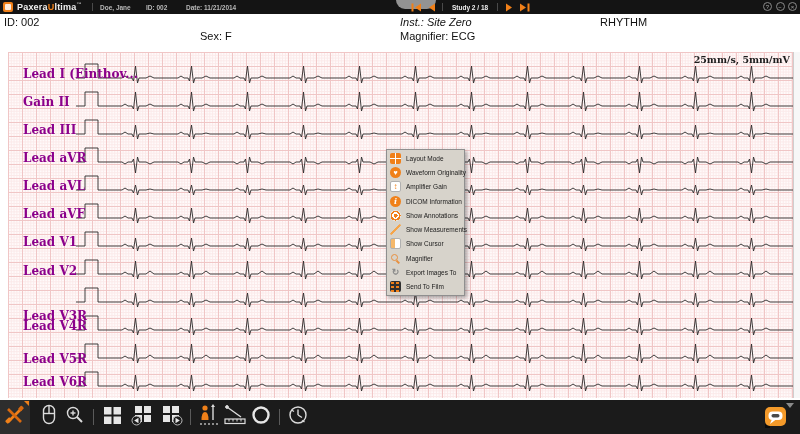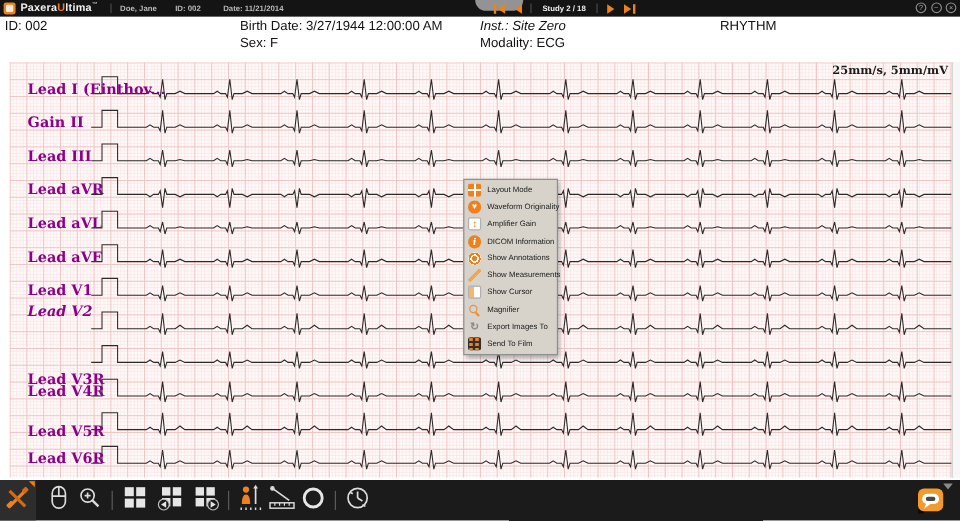--- a/index.html
+++ b/index.html
@@ -141,24 +141,23 @@
     </span>
     <span class="winbtns">
       <span class="wb help"></span>
       <span class="wb min"></span>
       <span class="wb close"></span>
     </span>
   </div>
 
   <div class="pheader">
     <span class="ph ph-id">ID: 002</span>
-    <span class="ph ph-birth">Birth Date: 3/27/1944 12:00:00 AM</span>
     <span class="ph ph-sex">Sex: F</span>
     <span class="ph ph-inst">Inst.: Site Zero</span>
-    <span class="ph ph-mod">Modality: ECG</span>
+    <span class="ph ph-mod">Magnifier: ECG</span>
     <span class="ph ph-rhythm">RHYTHM</span>
   </div>
 
   <div class="ecg-area">
     <div class="grid">
       <svg viewBox="0 0 786 346" preserveAspectRatio="none" id="wavesvg">
           <path d="M 68 26 L 77 26 L 77 12 L 90 12 L 90 26 L 104 26 l 10 0 l 3 -2 l 3 2 l 4 0 l 1.5 3 l 2 -15 l 2 17 l 1.5 -5 l 7 0 l 4 -2 l 4 2 l 14 0 l 10 0 l 3 -2 l 3 2 l 4 0 l 1.5 3 l 2 -15 l 2 17 l 1.5 -5 l 7 0 l 4 -2 l 4 2 l 14 0 l 10 0 l 3 -2 l 3 2 l 4 0 l 1.5 3 l 2 -15 l 2 17 l 1.5 -5 l 7 0 l 4 -2 l 4 2 l 14 0 l 10 0 l 3 -2 l 3 2 l 4 0 l 1.5 3 l 2 -15 l 2 17 l 1.5 -5 l 7 0 l 4 -2 l 4 2 l 14 0 l 10 0 l 3 -2 l 3 2 l 4 0 l 1.5 3 l 2 -15 l 2 17 l 1.5 -5 l 7 0 l 4 -2 l 4 2 l 14 0 l 10 0 l 3 -2 l 3 2 l 4 0 l 1.5 3 l 2 -15 l 2 17 l 1.5 -5 l 7 0 l 4 -2 l 4 2 l 14 0 l 10 0 l 3 -2 l 3 2 l 4 0 l 1.5 3 l 2 -15 l 2 17 l 1.5 -5 l 7 0 l 4 -2 l 4 2 l 14 0 l 10 0 l 3 -2 l 3 2 l 4 0 l 1.5 3 l 2 -15 l 2 17 l 1.5 -5 l 7 0 l 4 -2 l 4 2 l 14 0 l 10 0 l 3 -2 l 3 2 l 4 0 l 1.5 3 l 2 -15 l 2 17 l 1.5 -5 l 7 0 l 4 -2 l 4 2 l 14 0 l 10 0 l 3 -2 l 3 2 l 4 0 l 1.5 3 l 2 -15 l 2 17 l 1.5 -5 l 7 0 l 4 -2 l 4 2 l 14 0 l 10 0 l 3 -2 l 3 2 l 4 0 l 1.5 3 l 2 -15 l 2 17 l 1.5 -5 l 7 0 l 4 -2 l 4 2 l 14 0 l 10 0 l 3 -2 l 3 2 l 4 0 l 1.5 3 l 2 -15 l 2 17 l 1.5 -5 l 7 0 l 4 -2 l 4 2 l 14 0 L 786 26" class="trace"></path>
           <path d="M 68 54 L 77 54 L 77 40 L 90 40 L 90 54 L 104 54 l 10 0 l 3 -2 l 3 2 l 4 0 l 1.5 3 l 2 -17 l 2 19 l 1.5 -5 l 7 0 l 4 -2 l 4 2 l 14 0 l 10 0 l 3 -2 l 3 2 l 4 0 l 1.5 3 l 2 -17 l 2 19 l 1.5 -5 l 7 0 l 4 -2 l 4 2 l 14 0 l 10 0 l 3 -2 l 3 2 l 4 0 l 1.5 3 l 2 -17 l 2 19 l 1.5 -5 l 7 0 l 4 -2 l 4 2 l 14 0 l 10 0 l 3 -2 l 3 2 l 4 0 l 1.5 3 l 2 -17 l 2 19 l 1.5 -5 l 7 0 l 4 -2 l 4 2 l 14 0 l 10 0 l 3 -2 l 3 2 l 4 0 l 1.5 3 l 2 -17 l 2 19 l 1.5 -5 l 7 0 l 4 -2 l 4 2 l 14 0 l 10 0 l 3 -2 l 3 2 l 4 0 l 1.5 3 l 2 -17 l 2 19 l 1.5 -5 l 7 0 l 4 -2 l 4 2 l 14 0 l 10 0 l 3 -2 l 3 2 l 4 0 l 1.5 3 l 2 -17 l 2 19 l 1.5 -5 l 7 0 l 4 -2 l 4 2 l 14 0 l 10 0 l 3 -2 l 3 2 l 4 0 l 1.5 3 l 2 -17 l 2 19 l 1.5 -5 l 7 0 l 4 -2 l 4 2 l 14 0 l 10 0 l 3 -2 l 3 2 l 4 0 l 1.5 3 l 2 -17 l 2 19 l 1.5 -5 l 7 0 l 4 -2 l 4 2 l 14 0 l 10 0 l 3 -2 l 3 2 l 4 0 l 1.5 3 l 2 -17 l 2 19 l 1.5 -5 l 7 0 l 4 -2 l 4 2 l 14 0 l 10 0 l 3 -2 l 3 2 l 4 0 l 1.5 3 l 2 -17 l 2 19 l 1.5 -5 l 7 0 l 4 -2 l 4 2 l 14 0 l 10 0 l 3 -2 l 3 2 l 4 0 l 1.5 3 l 2 -17 l 2 19 l 1.5 -5 l 7 0 l 4 -2 l 4 2 l 14 0 L 786 54" class="trace"></path>
           <path d="M 68 82 L 77 82 L 77 68 L 90 68 L 90 82 L 104 82 l 10 0 l 3 -2 l 3 2 l 4 0 l 1.5 3 l 2 -12 l 2 14 l 1.5 -5 l 7 0 l 4 -1 l 4 1 l 14 0 l 10 0 l 3 -2 l 3 2 l 4 0 l 1.5 3 l 2 -12 l 2 14 l 1.5 -5 l 7 0 l 4 -1 l 4 1 l 14 0 l 10 0 l 3 -2 l 3 2 l 4 0 l 1.5 3 l 2 -12 l 2 14 l 1.5 -5 l 7 0 l 4 -1 l 4 1 l 14 0 l 10 0 l 3 -2 l 3 2 l 4 0 l 1.5 3 l 2 -12 l 2 14 l 1.5 -5 l 7 0 l 4 -1 l 4 1 l 14 0 l 10 0 l 3 -2 l 3 2 l 4 0 l 1.5 3 l 2 -12 l 2 14 l 1.5 -5 l 7 0 l 4 -1 l 4 1 l 14 0 l 10 0 l 3 -2 l 3 2 l 4 0 l 1.5 3 l 2 -12 l 2 14 l 1.5 -5 l 7 0 l 4 -1 l 4 1 l 14 0 l 10 0 l 3 -2 l 3 2 l 4 0 l 1.5 3 l 2 -12 l 2 14 l 1.5 -5 l 7 0 l 4 -1 l 4 1 l 14 0 l 10 0 l 3 -2 l 3 2 l 4 0 l 1.5 3 l 2 -12 l 2 14 l 1.5 -5 l 7 0 l 4 -1 l 4 1 l 14 0 l 10 0 l 3 -2 l 3 2 l 4 0 l 1.5 3 l 2 -12 l 2 14 l 1.5 -5 l 7 0 l 4 -1 l 4 1 l 14 0 l 10 0 l 3 -2 l 3 2 l 4 0 l 1.5 3 l 2 -12 l 2 14 l 1.5 -5 l 7 0 l 4 -1 l 4 1 l 14 0 l 10 0 l 3 -2 l 3 2 l 4 0 l 1.5 3 l 2 -12 l 2 14 l 1.5 -5 l 7 0 l 4 -1 l 4 1 l 14 0 l 10 0 l 3 -2 l 3 2 l 4 0 l 1.5 3 l 2 -12 l 2 14 l 1.5 -5 l 7 0 l 4 -1 l 4 1 l 14 0 L 786 82" class="trace"></path>
           <path d="M 68 110 L 77 110 L 77 96 L 90 96 L 90 110 L 104 110 l 10 0 l 3 2 l 3 -2 l 4 0 l 1.5 -3 l 2 14 l 2 -16 l 1.5 5 l 7 0 l 4 2 l 4 -2 l 14 0 l 10 0 l 3 2 l 3 -2 l 4 0 l 1.5 -3 l 2 14 l 2 -16 l 1.5 5 l 7 0 l 4 2 l 4 -2 l 14 0 l 10 0 l 3 2 l 3 -2 l 4 0 l 1.5 -3 l 2 14 l 2 -16 l 1.5 5 l 7 0 l 4 2 l 4 -2 l 14 0 l 10 0 l 3 2 l 3 -2 l 4 0 l 1.5 -3 l 2 14 l 2 -16 l 1.5 5 l 7 0 l 4 2 l 4 -2 l 14 0 l 10 0 l 3 2 l 3 -2 l 4 0 l 1.5 -3 l 2 14 l 2 -16 l 1.5 5 l 7 0 l 4 2 l 4 -2 l 14 0 l 10 0 l 3 2 l 3 -2 l 4 0 l 1.5 -3 l 2 14 l 2 -16 l 1.5 5 l 7 0 l 4 2 l 4 -2 l 14 0 l 10 0 l 3 2 l 3 -2 l 4 0 l 1.5 -3 l 2 14 l 2 -16 l 1.5 5 l 7 0 l 4 2 l 4 -2 l 14 0 l 10 0 l 3 2 l 3 -2 l 4 0 l 1.5 -3 l 2 14 l 2 -16 l 1.5 5 l 7 0 l 4 2 l 4 -2 l 14 0 l 10 0 l 3 2 l 3 -2 l 4 0 l 1.5 -3 l 2 14 l 2 -16 l 1.5 5 l 7 0 l 4 2 l 4 -2 l 14 0 l 10 0 l 3 2 l 3 -2 l 4 0 l 1.5 -3 l 2 14 l 2 -16 l 1.5 5 l 7 0 l 4 2 l 4 -2 l 14 0 l 10 0 l 3 2 l 3 -2 l 4 0 l 1.5 -3 l 2 14 l 2 -16 l 1.5 5 l 7 0 l 4 2 l 4 -2 l 14 0 l 10 0 l 3 2 l 3 -2 l 4 0 l 1.5 -3 l 2 14 l 2 -16 l 1.5 5 l 7 0 l 4 2 l 4 -2 l 14 0 L 786 110" class="trace"></path>
@@ -172,21 +171,21 @@
           <path d="M 68 334 L 77 334 L 77 320 L 90 320 L 90 334 L 104 334 l 10 0 l 3 -2 l 3 2 l 4 0 l 1.5 3 l 2 -14 l 2 16 l 1.5 -5 l 7 0 l 4 -2 l 4 2 l 14 0 l 10 0 l 3 -2 l 3 2 l 4 0 l 1.5 3 l 2 -14 l 2 16 l 1.5 -5 l 7 0 l 4 -2 l 4 2 l 14 0 l 10 0 l 3 -2 l 3 2 l 4 0 l 1.5 3 l 2 -14 l 2 16 l 1.5 -5 l 7 0 l 4 -2 l 4 2 l 14 0 l 10 0 l 3 -2 l 3 2 l 4 0 l 1.5 3 l 2 -14 l 2 16 l 1.5 -5 l 7 0 l 4 -2 l 4 2 l 14 0 l 10 0 l 3 -2 l 3 2 l 4 0 l 1.5 3 l 2 -14 l 2 16 l 1.5 -5 l 7 0 l 4 -2 l 4 2 l 14 0 l 10 0 l 3 -2 l 3 2 l 4 0 l 1.5 3 l 2 -14 l 2 16 l 1.5 -5 l 7 0 l 4 -2 l 4 2 l 14 0 l 10 0 l 3 -2 l 3 2 l 4 0 l 1.5 3 l 2 -14 l 2 16 l 1.5 -5 l 7 0 l 4 -2 l 4 2 l 14 0 l 10 0 l 3 -2 l 3 2 l 4 0 l 1.5 3 l 2 -14 l 2 16 l 1.5 -5 l 7 0 l 4 -2 l 4 2 l 14 0 l 10 0 l 3 -2 l 3 2 l 4 0 l 1.5 3 l 2 -14 l 2 16 l 1.5 -5 l 7 0 l 4 -2 l 4 2 l 14 0 l 10 0 l 3 -2 l 3 2 l 4 0 l 1.5 3 l 2 -14 l 2 16 l 1.5 -5 l 7 0 l 4 -2 l 4 2 l 14 0 l 10 0 l 3 -2 l 3 2 l 4 0 l 1.5 3 l 2 -14 l 2 16 l 1.5 -5 l 7 0 l 4 -2 l 4 2 l 14 0 l 10 0 l 3 -2 l 3 2 l 4 0 l 1.5 3 l 2 -14 l 2 16 l 1.5 -5 l 7 0 l 4 -2 l 4 2 l 14 0 L 786 334" class="trace"></path>
         </svg>
       <div id="leadlabels">
           <div class="lead-label" style="top: 15px;">Lead I (Einthov...</div>
           <div class="lead-label" style="top: 43px;">Gain II</div>
           <div class="lead-label" style="top: 71px; text-align: center;">Lead III</div>
           <div class="lead-label" style="top: 99px;">Lead aVR</div>
           <div class="lead-label" style="top: 127px;">Lead aVL</div>
           <div class="lead-label" style="top: 155px;">Lead aVF</div>
           <div class="lead-label" style="top: 183px;">Lead V1</div>
-          <div class="lead-label" style="top: 200px; font-style: italic;">Lead V2</div>
+          <div class="lead-label" style="top: 212px;">Lead V2</div>
           <div class="lead-label" style="top: 257px;">Lead V3R</div>
           <div class="lead-label" style="top: 267px;">Lead V4R</div>
           <div class="lead-label" style="top: 300px;">Lead V5R</div>
           <div class="lead-label" style="top: 323px;">Lead V6R</div>
         </div>
       <div class="scale">25mm/s, 5mm/mV</div>
     </div>
     <div class="vscroll"></div>
   </div>
 

